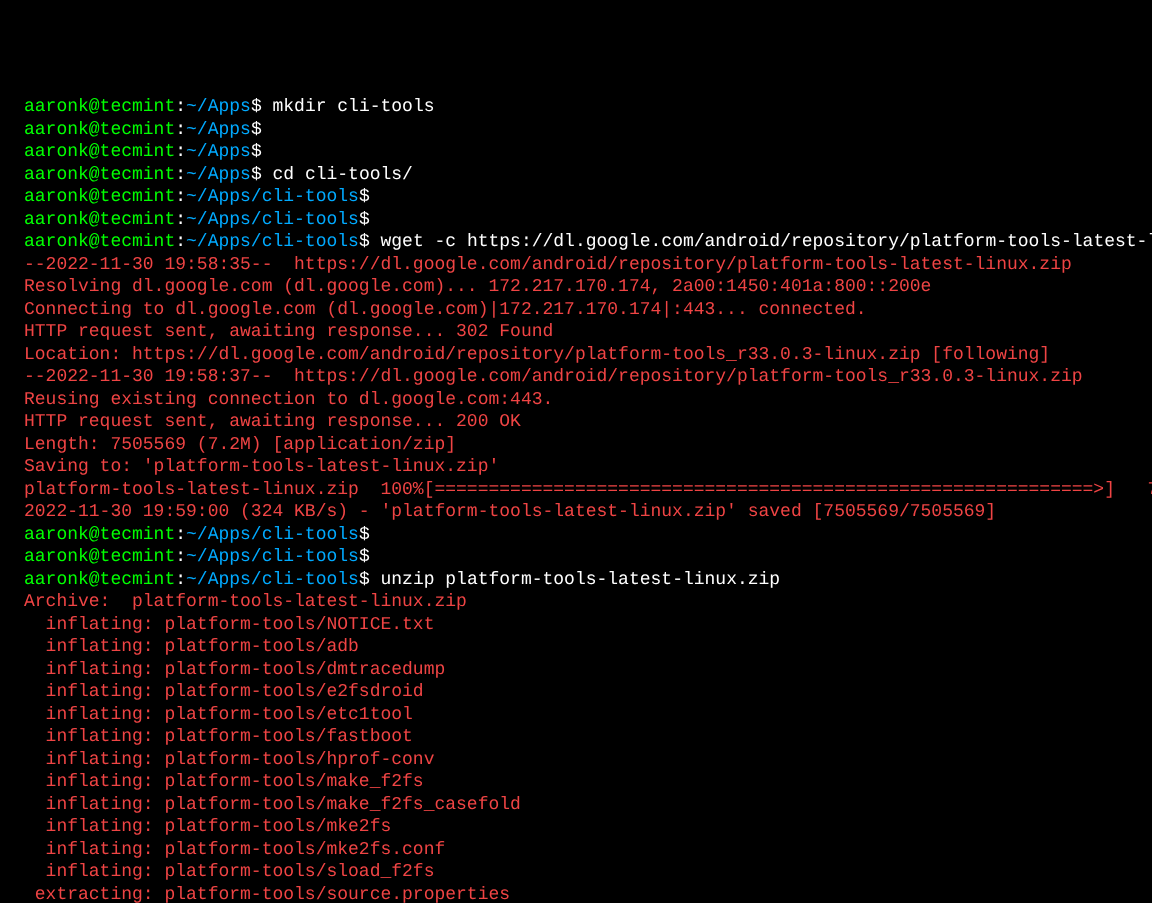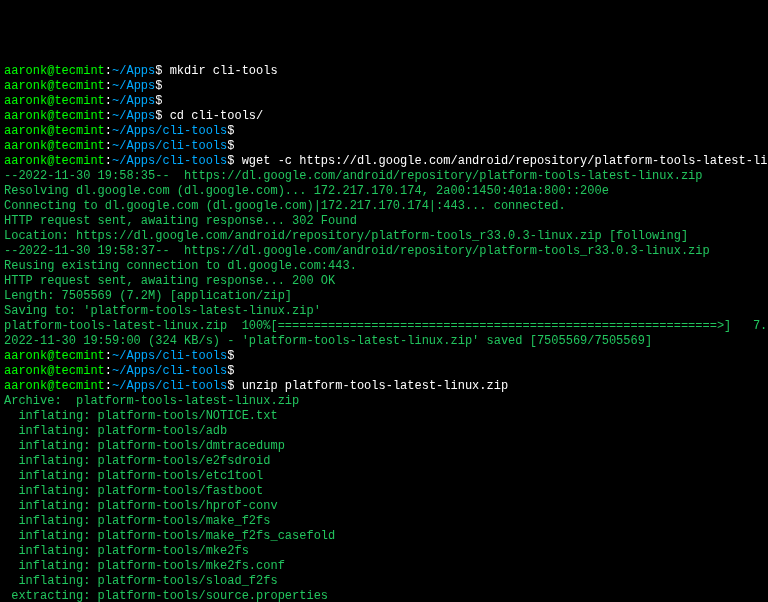--- a/index.html
+++ b/index.html
@@ -16,22 +16,22 @@
       width: 768px;
       height: 602px;
       overflow: hidden;
       white-space: pre;
     }
     .user { color: #00ff00; }
     .colon { color: #ffffff; }
     .path { color: #00aaff; }
     .dollar { color: #ffffff; }
     .cmd { color: #ffffff; }
-    .output { color: #22c55e; }
-    .line { display: block; }
+    .output { color: #ef4444; }
+    .line { display: block; margin-left: 12px; }
   </style>
 </head>
 <body>
 
 
 
 <div id="terminal"><span class="line"><span class="user">aaronk@tecmint</span><span class="colon">:</span><span class="path">~/Apps</span><span class="dollar">$</span> <span class="cmd">mkdir cli-tools</span></span><span class="line"><span class="user">aaronk@tecmint</span><span class="colon">:</span><span class="path">~/Apps</span><span class="dollar">$</span> <span class="cmd"></span></span><span class="line"><span class="user">aaronk@tecmint</span><span class="colon">:</span><span class="path">~/Apps</span><span class="dollar">$</span> <span class="cmd"></span></span><span class="line"><span class="user">aaronk@tecmint</span><span class="colon">:</span><span class="path">~/Apps</span><span class="dollar">$</span> <span class="cmd">cd cli-tools/</span></span><span class="line"><span class="user">aaronk@tecmint</span><span class="colon">:</span><span class="path">~/Apps/cli-tools</span><span class="dollar">$</span> <span class="cmd"></span></span><span class="line"><span class="user">aaronk@tecmint</span><span class="colon">:</span><span class="path">~/Apps/cli-tools</span><span class="dollar">$</span> <span class="cmd"></span></span><span class="line"><span class="user">aaronk@tecmint</span><span class="colon">:</span><span class="path">~/Apps/cli-tools</span><span class="dollar">$</span> <span class="cmd">wget -c https://dl.google.com/android/repository/platform-tools-latest-linux.zip</span></span><span class="line output">--2022-11-30 19:58:35--  https://dl.google.com/android/repository/platform-tools-latest-linux.zip</span><span class="line output">Resolving dl.google.com (dl.google.com)... 172.217.170.174, 2a00:1450:401a:800::200e</span><span class="line output">Connecting to dl.google.com (dl.google.com)|172.217.170.174|:443... connected.</span><span class="line output">HTTP request sent, awaiting response... 302 Found</span><span class="line output">Location: https://dl.google.com/android/repository/platform-tools_r33.0.3-linux.zip [following]</span><span class="line output">--2022-11-30 19:58:37--  https://dl.google.com/android/repository/platform-tools_r33.0.3-linux.zip</span><span class="line output">Reusing existing connection to dl.google.com:443.</span><span class="line output">HTTP request sent, awaiting response... 200 OK</span><span class="line output">Length: 7505569 (7.2M) [application/zip]</span><span class="line output">Saving to: 'platform-tools-latest-linux.zip'</span><span class="line"></span><span class="line output">platform-tools-latest-linux.zip  100%[=============================================================&gt;]   7.16M   488KB/s    in 23s</span><span class="line"></span><span class="line output">2022-11-30 19:59:00 (324 KB/s) - 'platform-tools-latest-linux.zip' saved [7505569/7505569]</span><span class="line"></span><span class="line"><span class="user">aaronk@tecmint</span><span class="colon">:</span><span class="path">~/Apps/cli-tools</span><span class="dollar">$</span> <span class="cmd"></span></span><span class="line"><span class="user">aaronk@tecmint</span><span class="colon">:</span><span class="path">~/Apps/cli-tools</span><span class="dollar">$</span> <span class="cmd"></span></span><span class="line"><span class="user">aaronk@tecmint</span><span class="colon">:</span><span class="path">~/Apps/cli-tools</span><span class="dollar">$</span> <span class="cmd">unzip platform-tools-latest-linux.zip</span></span><span class="line output">Archive:  platform-tools-latest-linux.zip</span><span class="line output">  inflating: platform-tools/NOTICE.txt</span><span class="line output">  inflating: platform-tools/adb</span><span class="line output">  inflating: platform-tools/dmtracedump</span><span class="line output">  inflating: platform-tools/e2fsdroid</span><span class="line output">  inflating: platform-tools/etc1tool</span><span class="line output">  inflating: platform-tools/fastboot</span><span class="line output">  inflating: platform-tools/hprof-conv</span><span class="line output">  inflating: platform-tools/make_f2fs</span><span class="line output">  inflating: platform-tools/make_f2fs_casefold</span><span class="line output">  inflating: platform-tools/mke2fs</span><span class="line output">  inflating: platform-tools/mke2fs.conf</span><span class="line output">  inflating: platform-tools/sload_f2fs</span><span class="line output"> extracting: platform-tools/source.properties</span></div>
 
 
 

